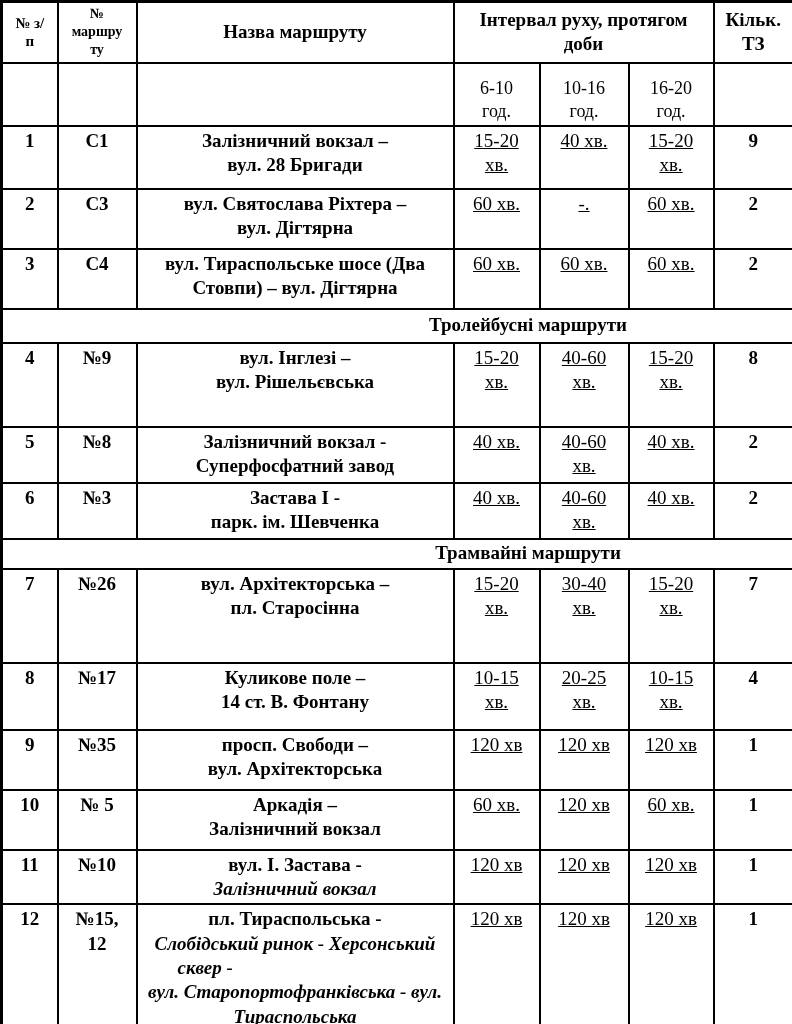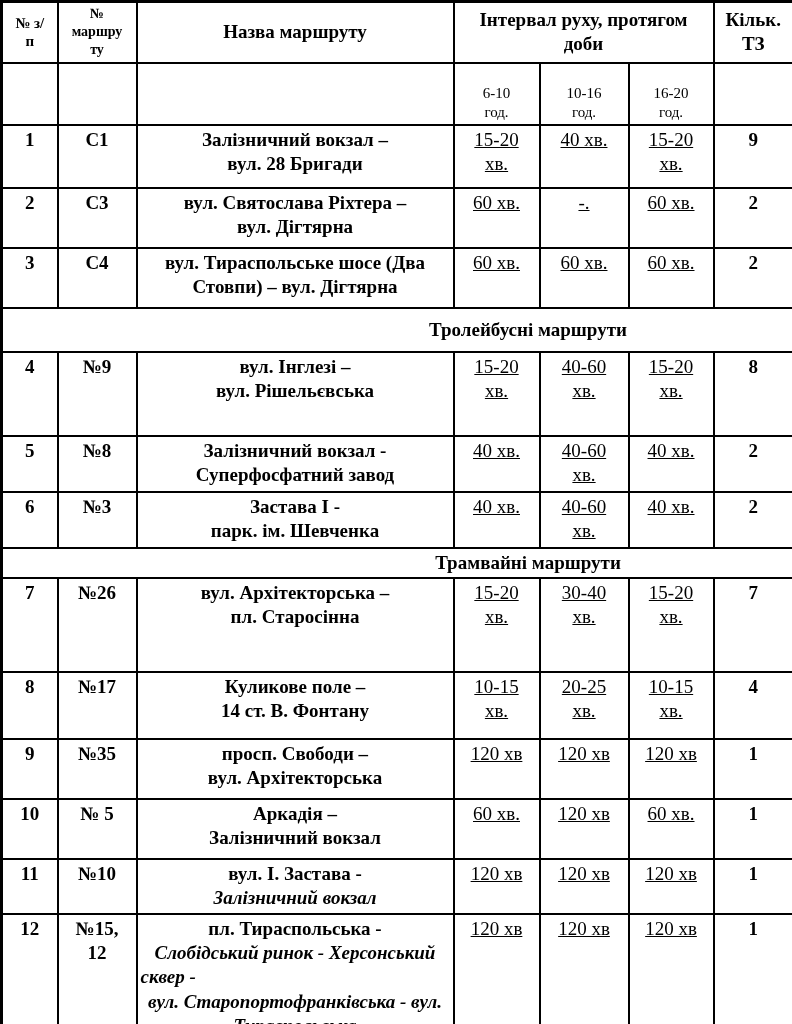--- a/index.html
+++ b/index.html
@@ -18,28 +18,28 @@
     white-space: pre-line;
     line-height: 1.28;
     text-align: center;
     overflow: hidden;
   }
   thead tr.h1 { height: 60px; }
   thead tr.h1 th { vertical-align: middle; font-size: 19px; font-weight: bold; }
   thead tr.h1 th.c1h { font-size: 15px; line-height: 1.25; }
   thead tr.h1 th.c2h { font-size: 14px; line-height: 1.3; }
   thead tr.h2 { height: 58px; }
-  thead tr.h2 th { font-weight: normal; font-size: 15px; vertical-align: top; padding-top: 20px; }
+  thead tr.h2 th { font-weight: normal; font-size: 18px; vertical-align: top; padding-top: 13px; }
   td.num, td.routeNo, td.cnt {
     font-weight: bold; font-size: 19px;
   }
   td.name { font-weight: bold; font-size: 19px; }
   td.name .ln { text-align: center; }
   td.name .ln.it { font-style: italic; }
-  td.name .ln.left { text-align: left; }
+  td.name .ln.left { text-align: left; margin-left: 37px; }
   td.iv { font-weight: normal; font-size: 19px; text-decoration: underline; }
   tr.section-row td {
     font-weight: bold; font-size: 19px;
     padding: 1px 3px 1px 264px; 
     vertical-align: middle;
   }
 </style>
 </head>
 <body>
 
@@ -102,21 +102,21 @@
       </tr>
       <tr style="height: 60px;">
         <td class="num">3</td>
         <td class="routeNo">С4</td>
         <td class="name"><div class="ln">вул. Тираспольське шосе (Два</div><div class="ln">Стовпи) – вул. Дігтярна</div></td>
         <td class="iv">60 хв.</td>
         <td class="iv">60 хв.</td>
         <td class="iv">60 хв.</td>
         <td class="cnt">2</td>
       </tr>
-      <tr class="section-row" style="height: 44px;">
+      <tr class="section-row" style="height: 34px;">
         <td colspan="7">Тролейбусні маршрути</td>
       </tr>
       <tr style="height: 84px;">
         <td class="num">4</td>
         <td class="routeNo">№9</td>
         <td class="name"><div class="ln">вул. Інглезі –</div><div class="ln">вул. Рішельєвська</div></td>
         <td class="iv">15-20
 хв.</td>
         <td class="iv">40-60
 хв.</td>

